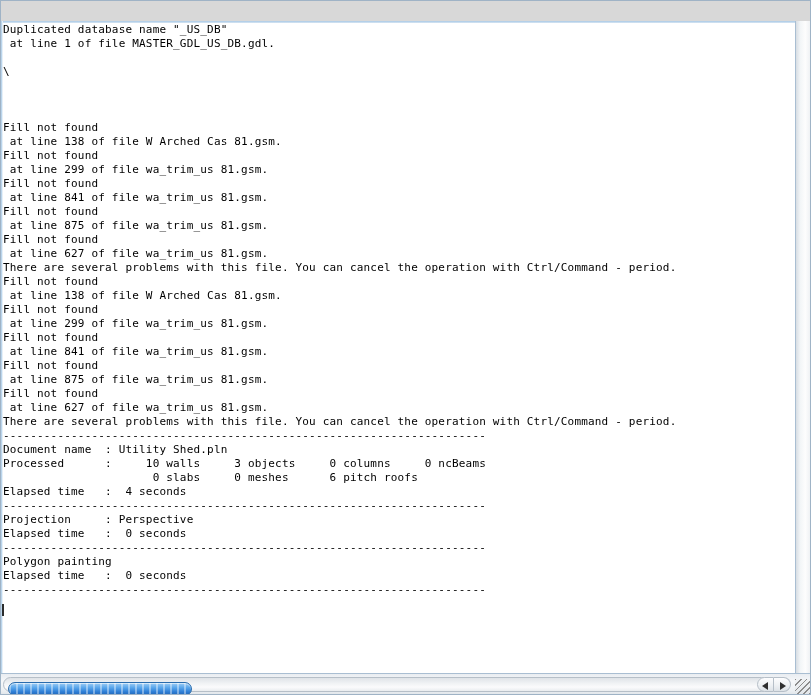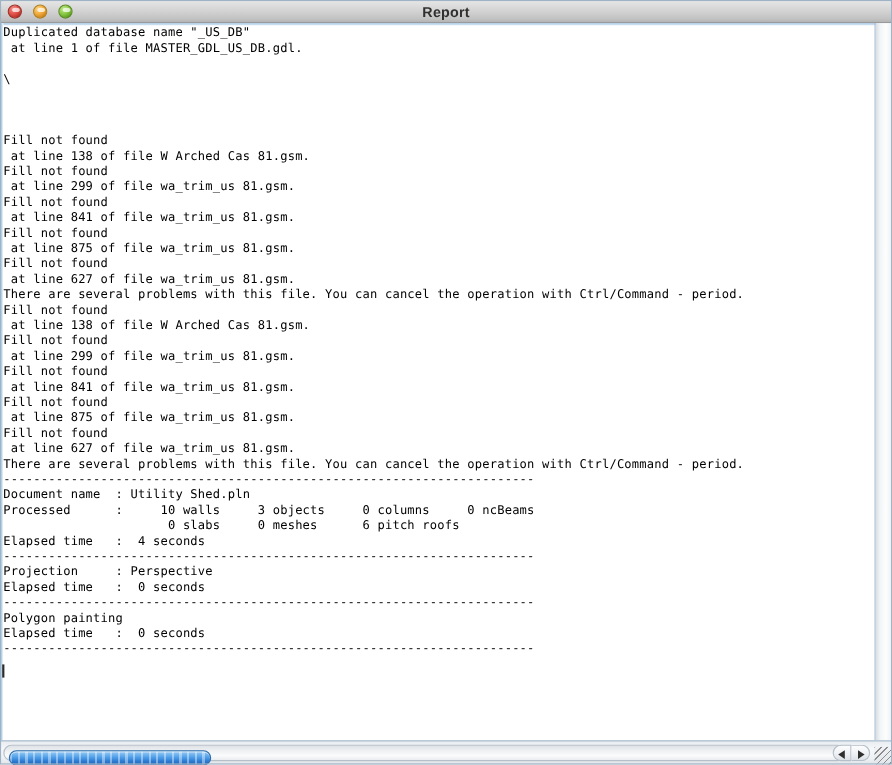--- a/index.html
+++ b/index.html
@@ -216,28 +216,20 @@
     border: 1px solid #9fb3c6;
     box-sizing: border-box;
     pointer-events: none;
   }
 </style>
 </head>
 <body>
 
 <div class="window">
 
-  <div class="titlebar">
-    <div class="traffic">
-      <div class="light light-close"></div>
-      <div class="light light-min"></div>
-      <div class="light light-max"></div>
-    </div>
-    <div class="titlebar-title">Report</div>
-  </div>
 
   <div class="textarea-wrap">
     <div class="focus-ring-top"></div>
     <div class="focus-ring-left"></div>
     <pre class="textcontent">Duplicated database name "_US_DB"
  at line 1 of file MASTER_GDL_US_DB.gdl.
 
 \
 
 

